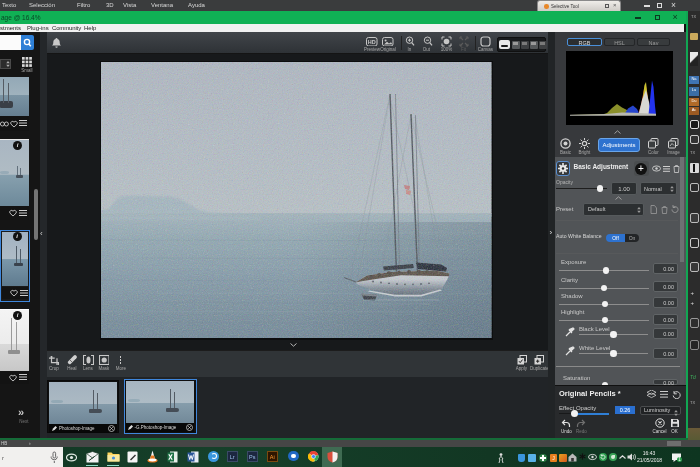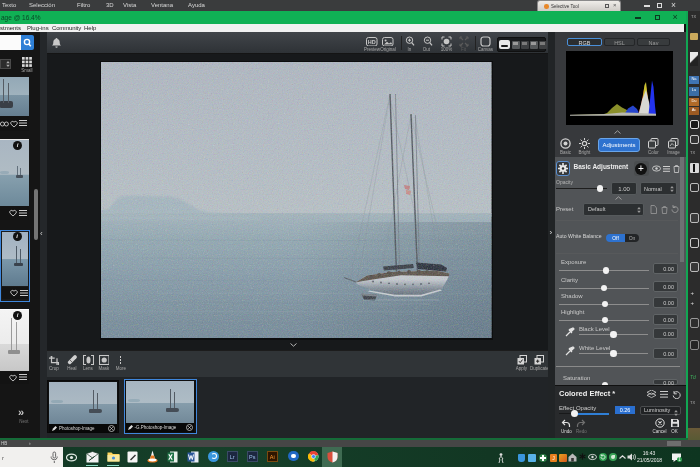--- a/index.html
+++ b/index.html
@@ -563,21 +563,21 @@
   <span class="abs" style="left:24.5px;top:312.5px;font-size:6px;color:#c9c9c9">White Level</span>
   <div class="abs" style="left:24.5px;top:321.3px;width:69px;height:1.2px;background:#8d8d8d"></div>
   <div class="abs" style="left:55.5px;top:318.3px;width:6.5px;height:6.5px;border-radius:50%;background:#f2f2f2"></div>
   <div class="abs" style="left:98.5px;top:315.5px;width:25px;height:11px;background:#35383a;border:1px solid #606466;border-radius:2px;color:#ccc;font-size:5.5px;text-align:right;line-height:10px"><span style="padding-right:3px">0.00</span></div>
   <div class="abs" style="left:1.5px;top:333.5px;width:128px;height:1.5px;background:#8a8a8a"></div>
   <span class="abs" style="left:8.5px;top:343px;font-size:6px;color:#c9c9c9">Saturation</span>
   <div class="abs" style="left:47px;top:349.5px;width:6.5px;height:3px;border-radius:3px 3px 0 0;background:#f2f2f2"></div>
   <div class="abs" style="left:98.5px;top:347px;width:25px;height:5.5px;background:#35383a;border:1px solid #606466;border-radius:2px;color:#ccc;font-size:5.5px;text-align:right"><span style="padding-right:3px">0.00</span></div>
 
   <div class="abs" style="left:0;top:352.5px;width:131px;height:53.5px;background:#282a2c;border-top:1px solid #111">
-    <span class="abs" style="left:4.5px;top:3px;font-size:7.5px;font-weight:bold;color:#f0f0f0">Colored Effect *</span>
+    <span class="abs" style="left:4.5px;top:3px;font-size:7.5px;font-weight:bold;color:#f0f0f0">Original Pencils *</span>
     <svg class="abs" style="left:92.5px;top:4px" width="9" height="9" viewBox="0 0 9 9">
           <path d="M4.5 0 9 2.3 4.5 4.6 0 2.3Z M4.5 3 9 5.3 4.5 7.6 0 5.3Z" fill="none" stroke="#ccc" stroke-width="0.8"></path>
         </svg>
     <div class="abs" style="left:105.5px;top:5px;width:8px;height:1.3px;background:#ccc;box-shadow:0 2.8px #ccc,0 5.6px #ccc"></div>
     <svg class="abs" style="left:117.5px;top:4px" width="9" height="9" viewBox="0 0 9 9">
           <path d="M1.2 5.5a3.5 3.5 0 1 0 1-2.8M2 1v2.8h2.8" fill="none" stroke="#ccc" stroke-width="1"></path>
         </svg>
     <span class="abs" style="left:4.5px;top:19px;font-size:6px;color:#cfcfcf">Effect Opacity</span>
     <div class="abs" style="left:4.5px;top:27.7px;width:16px;height:1.2px;background:#18191a"></div>
     <div class="abs" style="left:22px;top:27.7px;width:32.5px;height:1.5px;background:#2f7fd6"></div>

